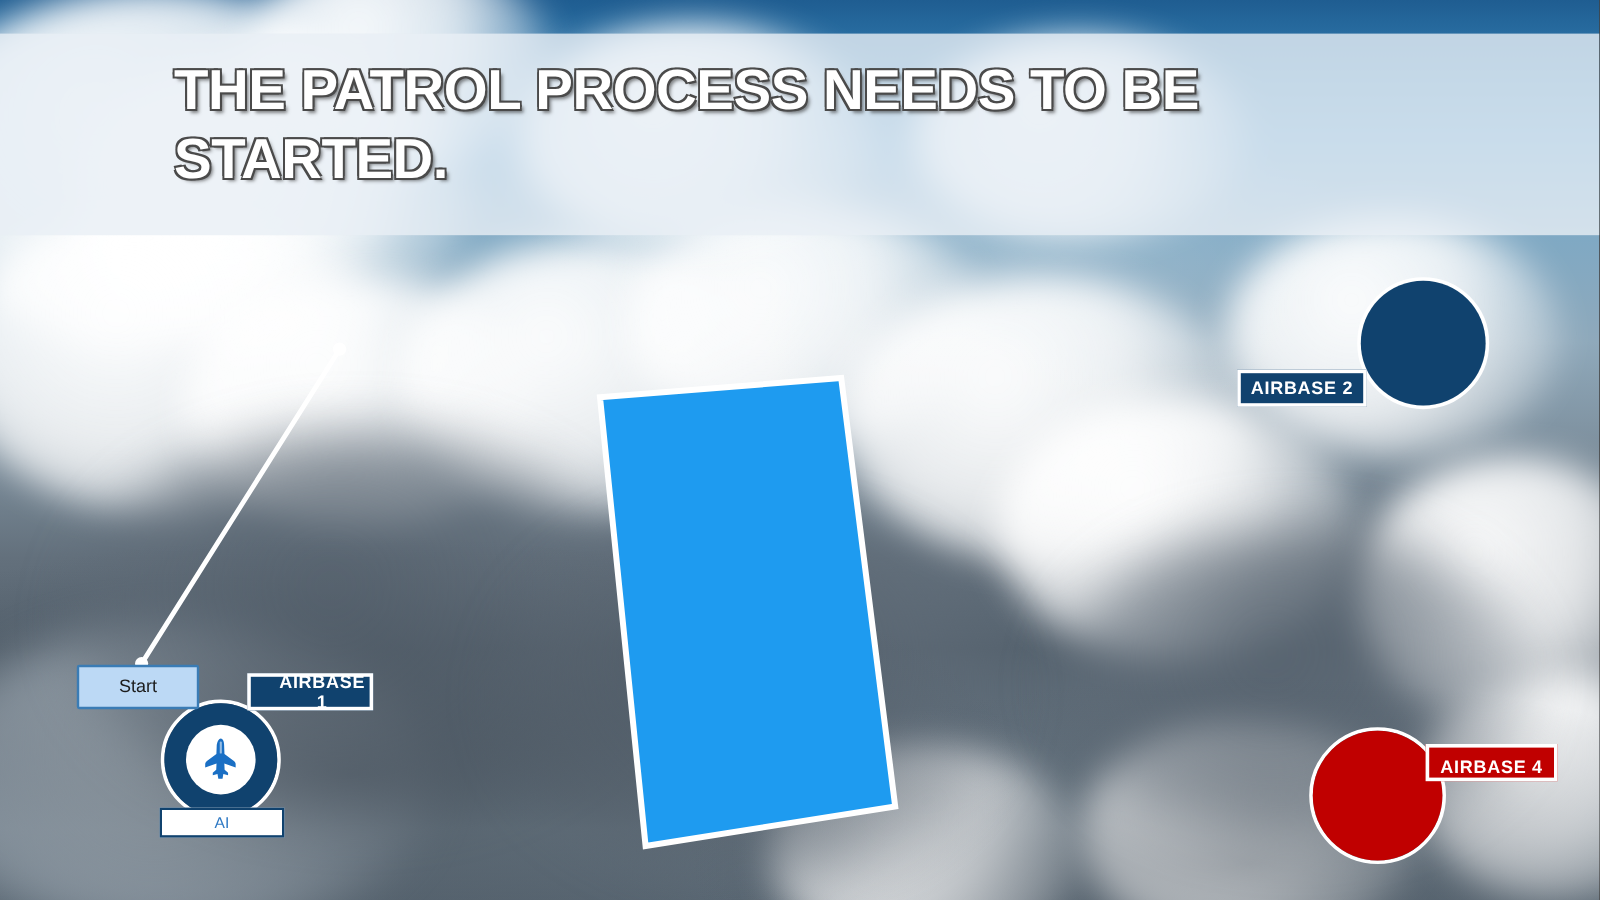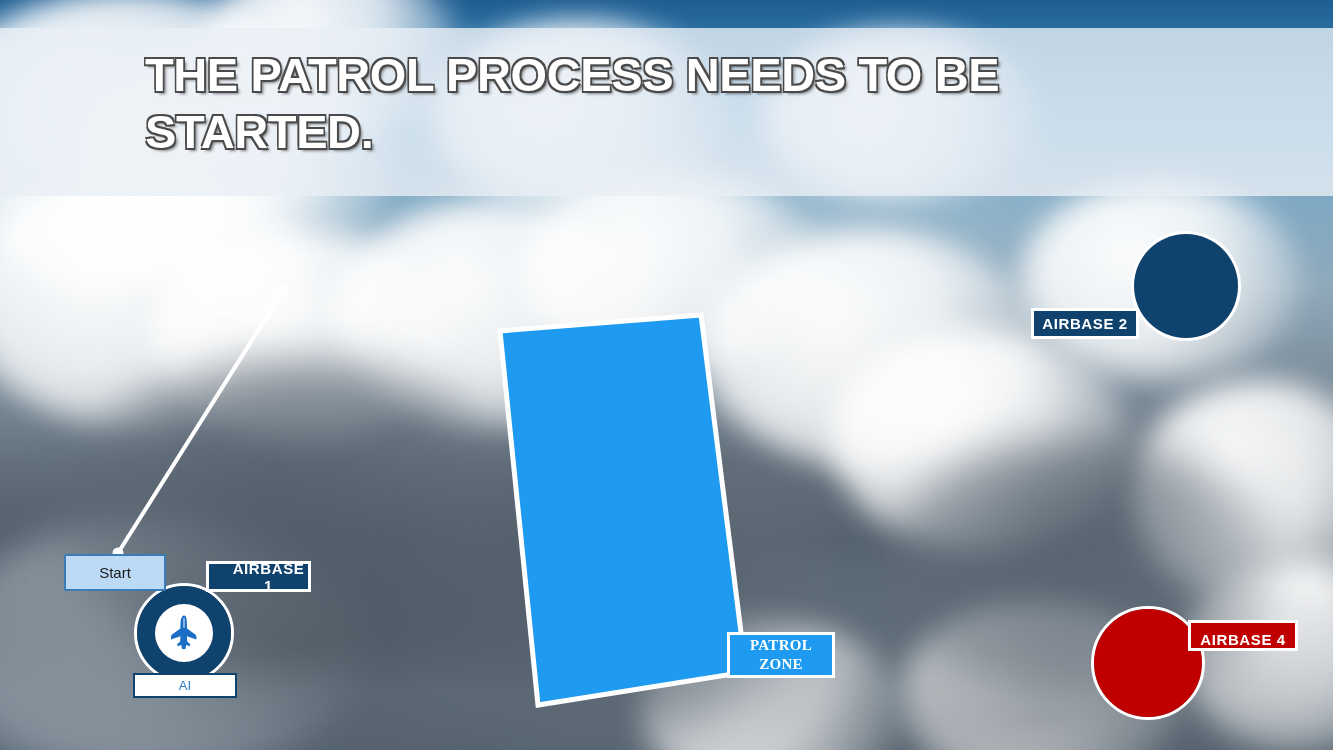--- a/index.html
+++ b/index.html
@@ -254,26 +254,20 @@
   <div class="cloud" style="left:760px;  top:30px;   width:280px; height:170px;"></div>
   <div class="haze"></div>
 
   <div id="title-band"></div>
   <div id="title-text">THE PATROL PROCESS NEEDS TO BE STARTED.</div>
 
   <svg id="patrol-zone">
     <polygon fill="#1e9bf0" stroke="#ffffff" stroke-width="5" points="500,331 701,315 746,672 538,705"></polygon>
   </svg>
 
-  <div id="label-patrol-zone">
-    <span>
-      <span>PATROL</span><br>
-      <span>ZONE</span>
-    </span>
-  </div>
 
   <svg class="conn-line">
     <line x1="118" y1="553" x2="283" y2="291" stroke="#ffffff" stroke-width="4" stroke-linecap="round"></line>
     <circle cx="118" cy="553" r="5.5" fill="#ffffff"></circle>
     <circle cx="283" cy="291" r="5.5" fill="#ffffff"></circle>
   </svg>
 
 
   <div class="node-ring" style="left:1131px; top:231px; width:110px; height:110px;"></div>
   <div class="node-disc" style="left:1134px; top:234px; width:104px; height:104px; background:#10426e;"></div>

